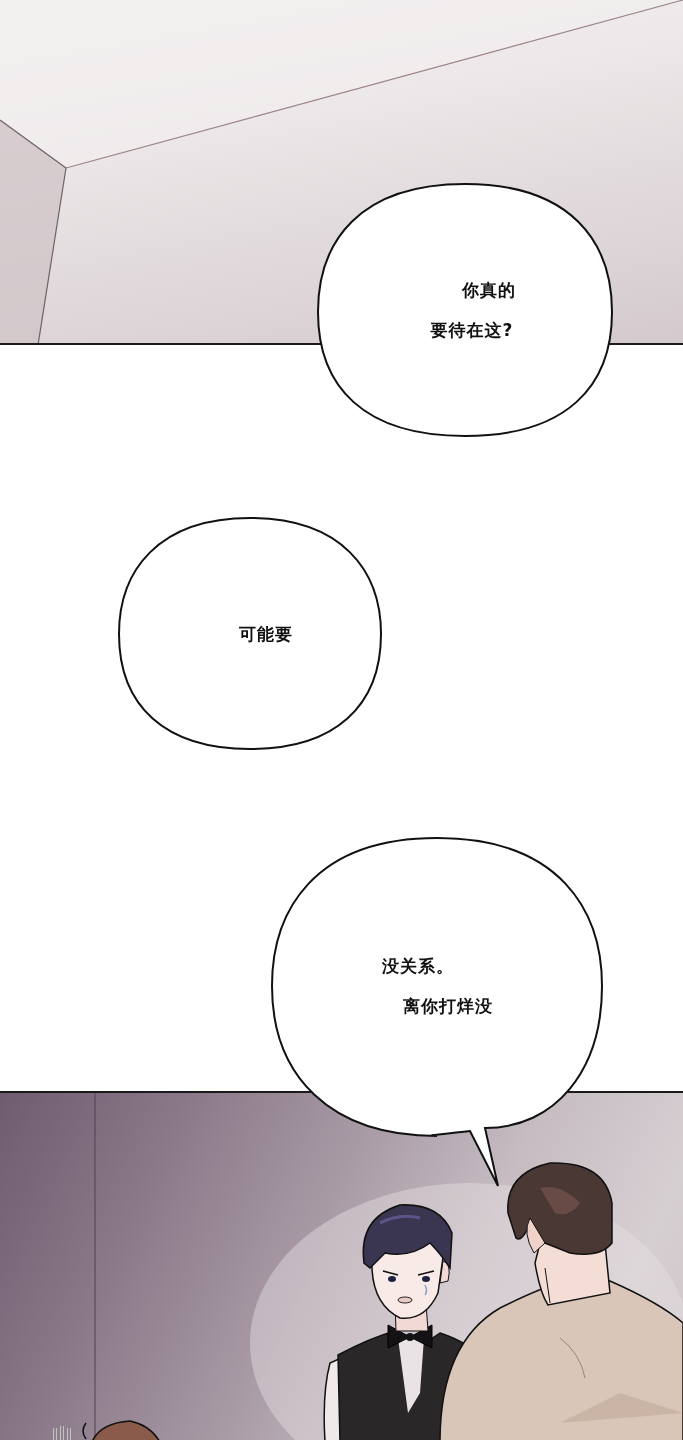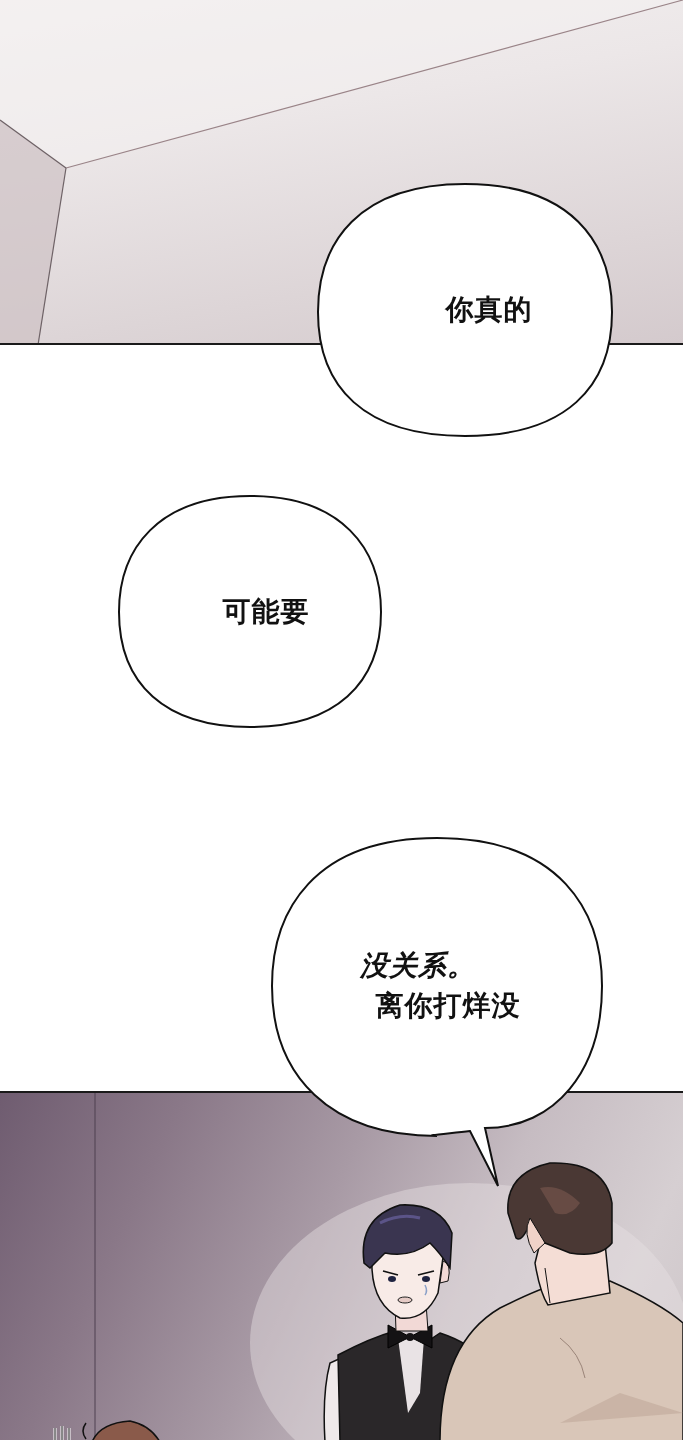--- a/index.html
+++ b/index.html
@@ -23,21 +23,21 @@
       border-top: 2px solid #1a1a1a;
     }
     #panel-2 svg { position: absolute; left: 0; top: 0; }
 
     .bubble { position: absolute; }
     .bubble svg { position: absolute; left: 0; top: 0; overflow: visible; }
     .bubble-text {
       position: absolute; left: 0; top: 0; width: 100%; height: 100%;
       display: flex; flex-direction: column; justify-content: center; align-items: center;
       font-family: "DejaVu Sans", sans-serif;
-      font-weight: bold; font-size: 28px; line-height: 40px; color: #111;
+      font-weight: bold; font-size: 17px; line-height: 40px; color: #111;
       letter-spacing: 1px;
     }
     .line { white-space: nowrap; }
   </style>
 </head>
 <body>
 
 <div class="panel" id="panel-1">
   <svg width="683" height="345">
     <polygon points="0,0 683,0 683,0 66,168 0,120" fill="#f3f0f0" opacity="0.6"></polygon>
@@ -104,33 +104,34 @@
     </g>
   </svg>
 </div>
 
 <div class="bubble" style="left:316px; top:182px; width:298px; height:256px;">
   <svg width="298" height="256">
     <path d="M149,2 C255,2 296,60 296,130 C296,205 250,254 149,254 C48,254 2,205 2,130 C2,60 43,2 149,2 Z" fill="#ffffff" stroke="#111" stroke-width="2"></path>
   </svg>
   <div class="bubble-text" style="padding-left:14px;">
     <div class="line" style="padding-left:34px;">你真的</div>
+    <div class="line">要待在这?</div>
   </div>
 </div>
 
-<div class="bubble" style="left:117px; top:494px; width:266px; height:235px;">
+<div class="bubble" style="left:117px; top:516px; width:266px; height:235px;">
   <svg width="266" height="235">
     <path d="M133,2 C225,2 264,55 264,118 C264,190 218,233 133,233 C48,233 2,190 2,118 C2,55 41,2 133,2 Z" fill="#ffffff" stroke="#111" stroke-width="2"></path>
   </svg>
   <div class="bubble-text" style="padding-left:10px;">
     <div class="line" style="padding-left:22px;">可能要</div>
   </div>
 </div>
 
 <div class="bubble" style="left:270px; top:836px; width:334px; height:356px;">
   <svg width="334" height="356">
     <path d="M167,2 C290,2 332,75 332,150 C332,235 285,292 215,292 L228,350 L200,295 C175,298 150,300 167,300 C60,300 2,240 2,150 C2,75 44,2 167,2 Z" fill="#ffffff" stroke="#111" stroke-width="2"></path>
   </svg>
   <div class="bubble-text" style="height:300px; padding-left:2px;">
-    <div class="line" style="padding-right:40px;font-style:italic;">没关系。</div>
+    <div class="line" style="padding-right:40px;">没关系。</div>
     <div class="line" style="padding-left:20px;text-align:right;">离你打烊没</div>
   </div>
 </div>
 
 </body></html>

